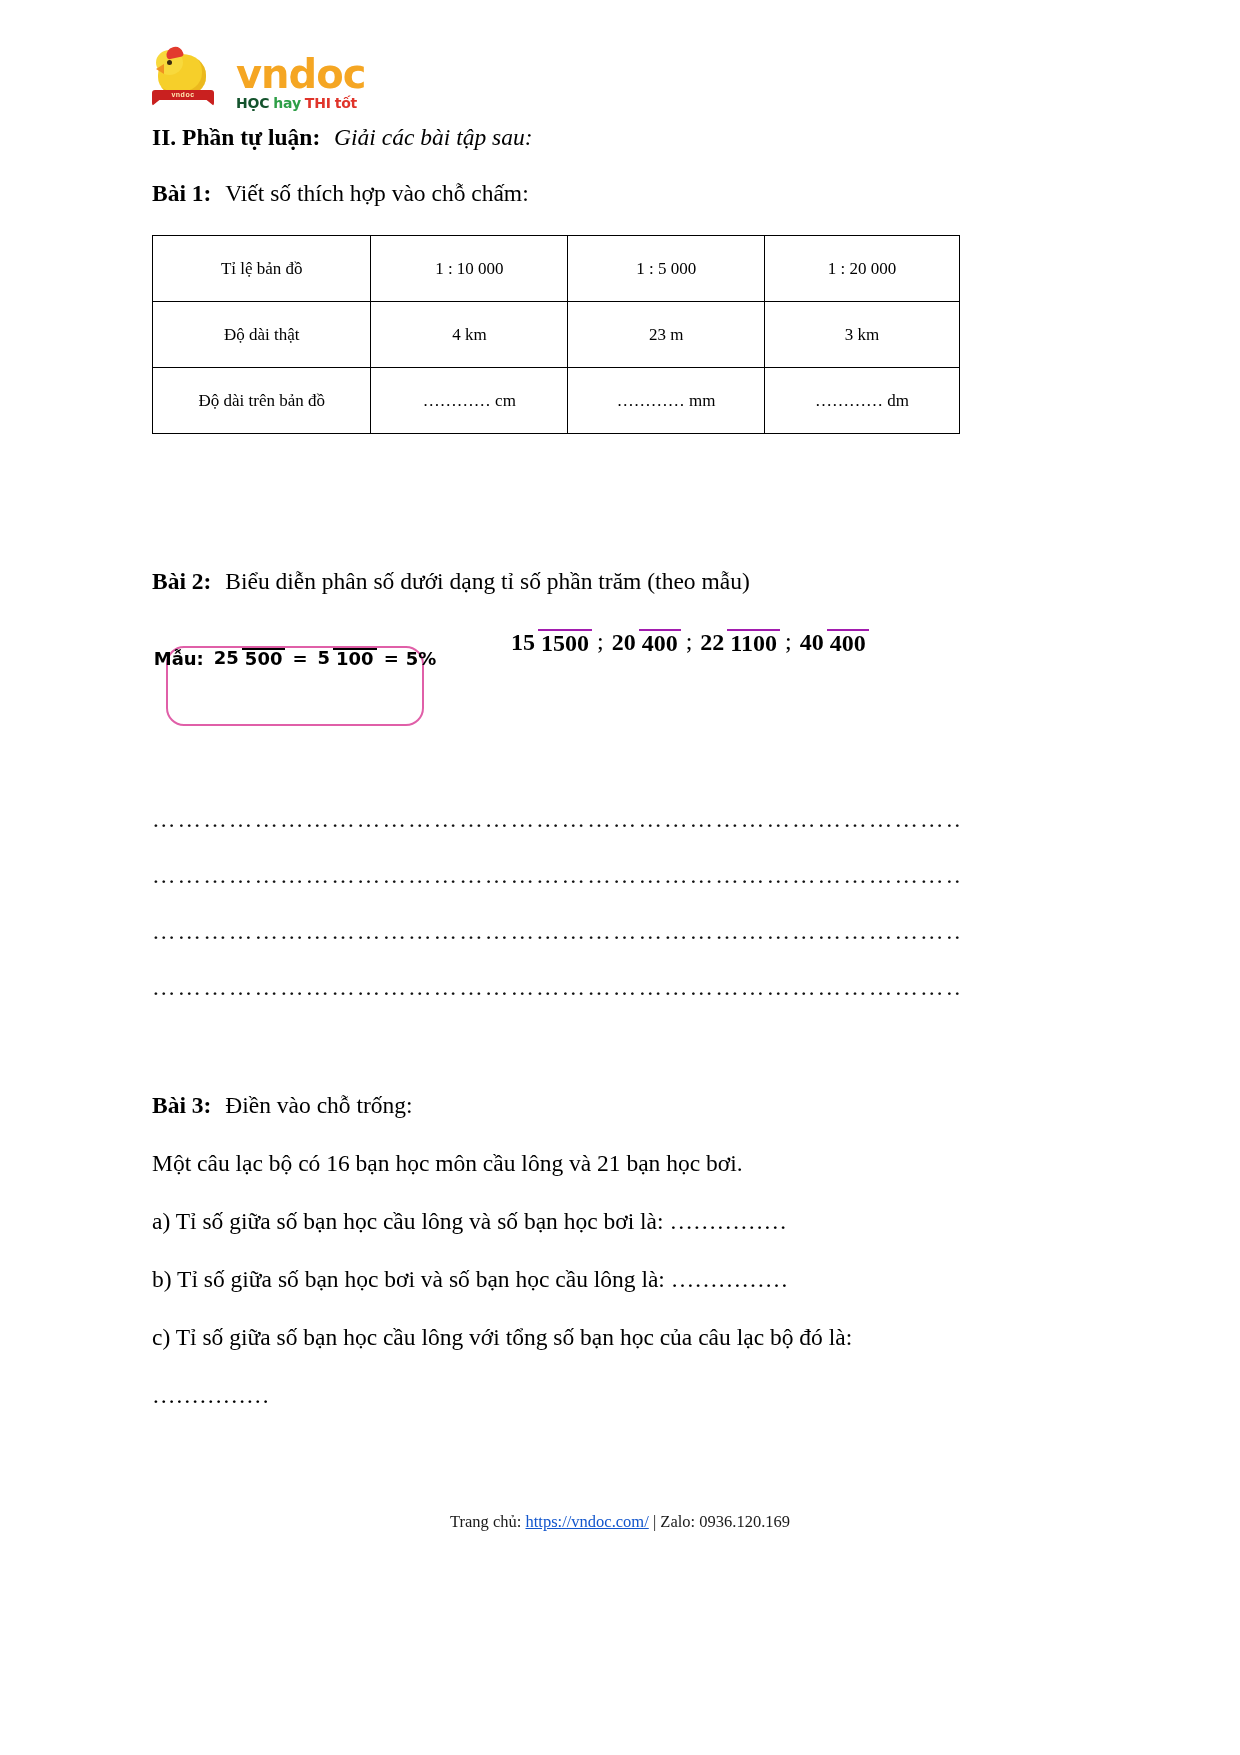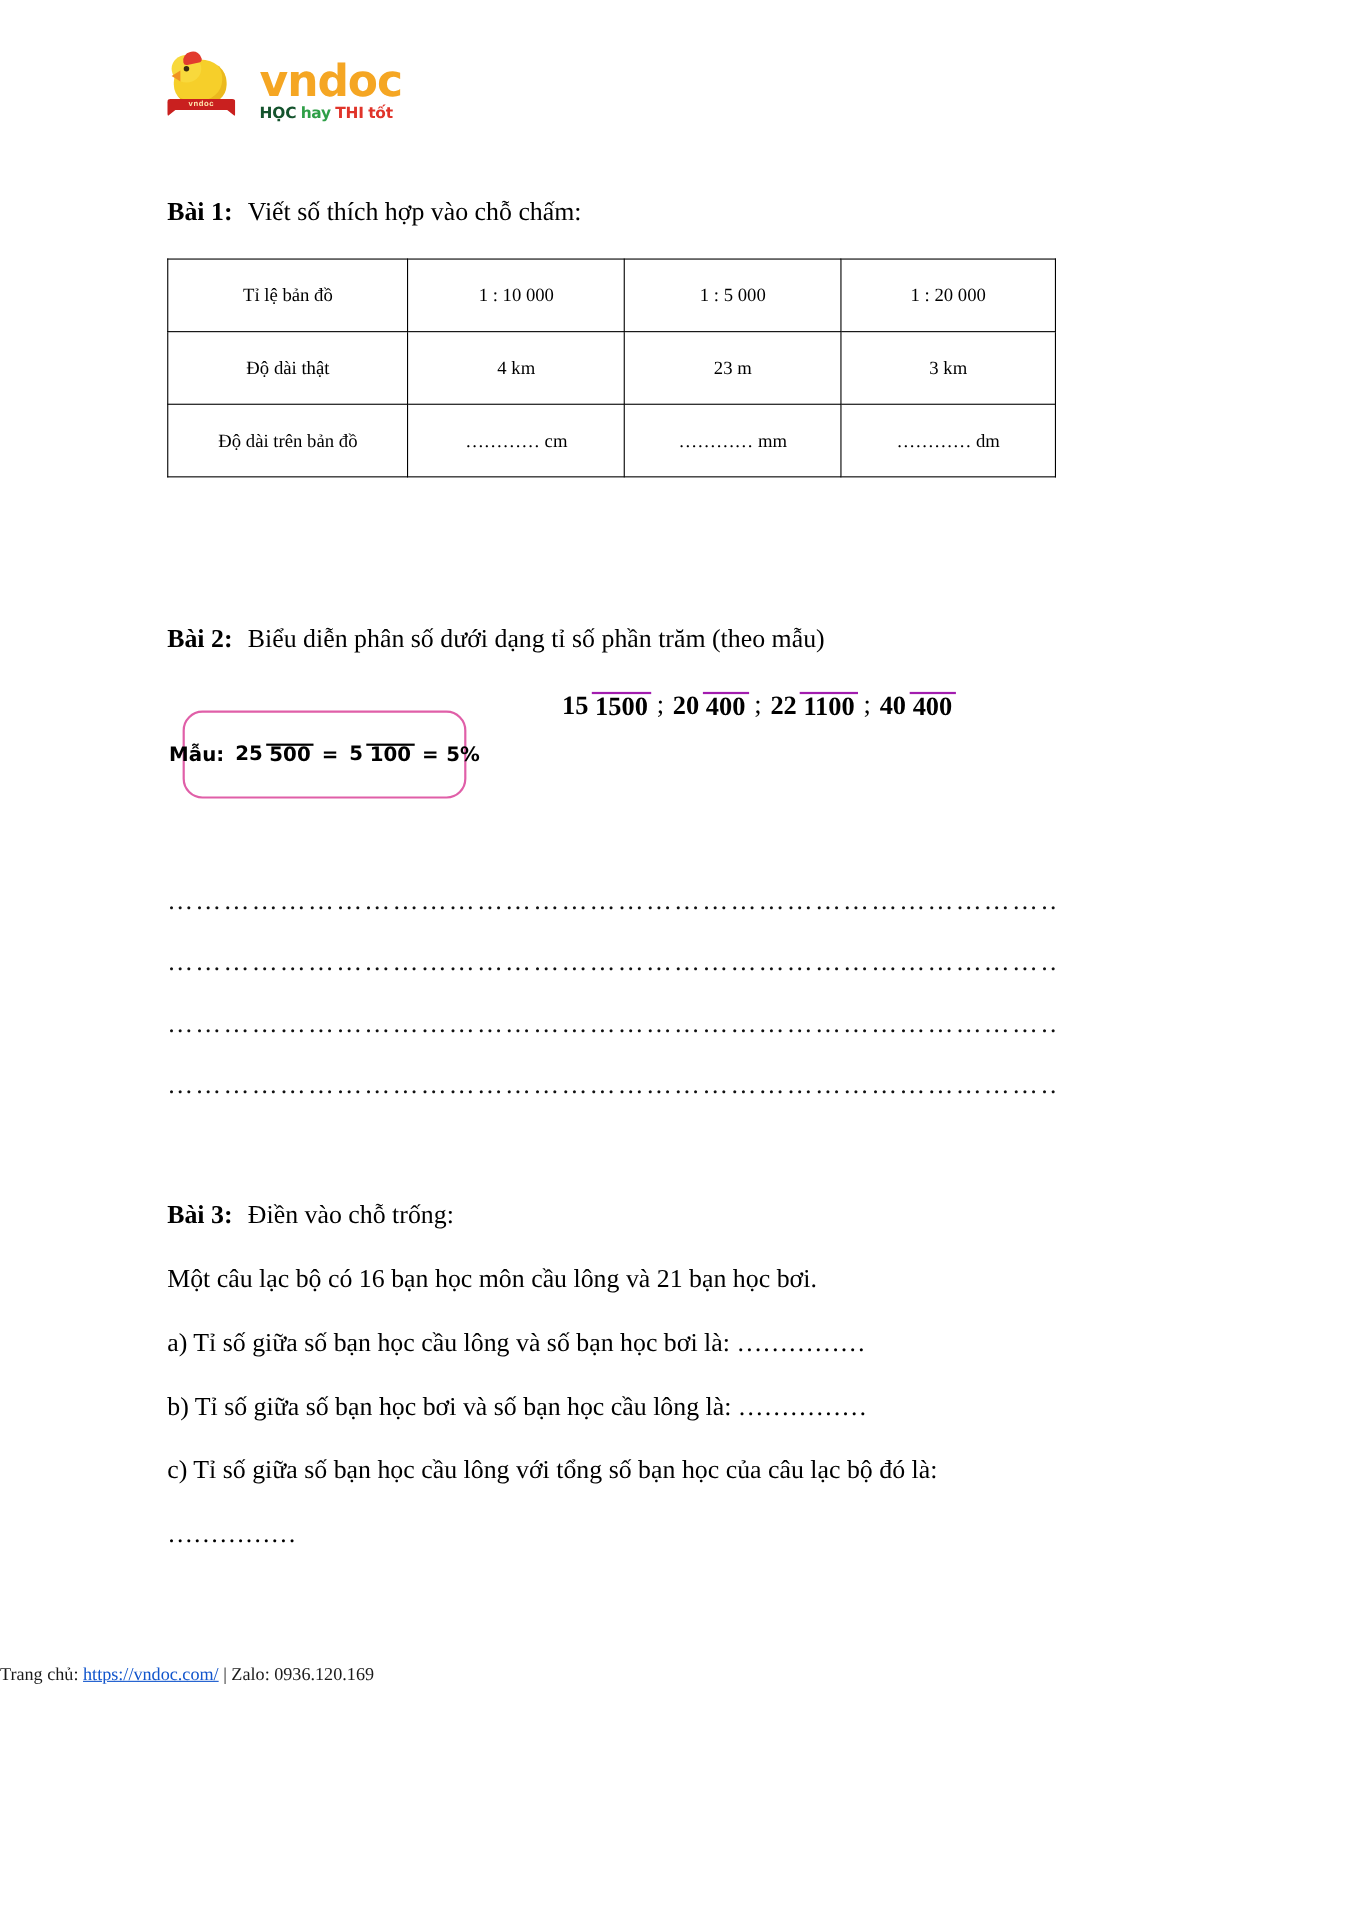--- a/index.html
+++ b/index.html
@@ -91,21 +91,21 @@
   td.c0{ width:222px; }
   td.c1{ width:196px; }
   td.c2{ width:196px; }
   td.c3{ width:194px; }
 
   
   .mau-box{
     position:absolute; left:166px; top:646px;
     width:254px; height:76px;
     border:2.5px solid #e05fa8; border-radius:18px;
-    display:flex; align-items:center; justify-content:center;
+    display:flex; align-items:flex-start; justify-content:center;
     background:#ffffff;
   }
   .mau-inner{
     display:flex; align-items:center; gap:7px;
     font-family:"DejaVu Sans", sans-serif; font-weight:bold; font-size:18px;
   }
   .frac{
     display:inline-flex; flex-direction:row; align-items:center;
     line-height:1.05; vertical-align:middle;
   }
@@ -125,21 +125,21 @@
   
   .dots{
     position:absolute; left:152px; width:810px;
     font-size:23.5px; letter-spacing:2.1px; color:#111;
     overflow:hidden; white-space:nowrap;
   }
 
   
   .footer{
     position:absolute; left:0; top:1512px; width:1240px;
-    text-align:left; font-size:16.5px;
+    text-align:center; font-size:16.5px;
     font-family:"Liberation Serif", serif; color:#1a1a1a;
   }
   .footer a{ color:#1155cc; text-decoration:underline; }
 </style>
 </head>
 <body>
 
 <div class="page">
 
   <div class="logo-wrap">
@@ -154,20 +154,24 @@
       <div class="ribbon-text">vndoc</div>
     </div>
     <div class="logo-text">
       <span class="logo-name">vndoc</span>
       <span class="logo-tag">
         <span class="tag-hoc">HỌC</span><span class="tag-green" style="margin-left:4px">hay</span><span class="tag-thi" style="margin-left:4px">THI</span><span class="tag-tot" style="margin-left:4px">tốt</span>
       </span>
     </div>
   </div>
 
+  <div class="line" style="top:122px">
+    <span class="b">II. Phần tự luận:</span>
+    <span class="i" style="margin-left:8px">Giải các bài tập sau:</span>
+  </div>
 
   <div class="line" style="top:178px">
     <span class="b">Bài 1:</span>
     <span style="margin-left:8px">Viết số thích hợp vào chỗ chấm:</span>
   </div>
 
   <table class="tbl">
     <tbody>
         <tr>
       <td class="c0">Tỉ lệ bản đồ</td>

